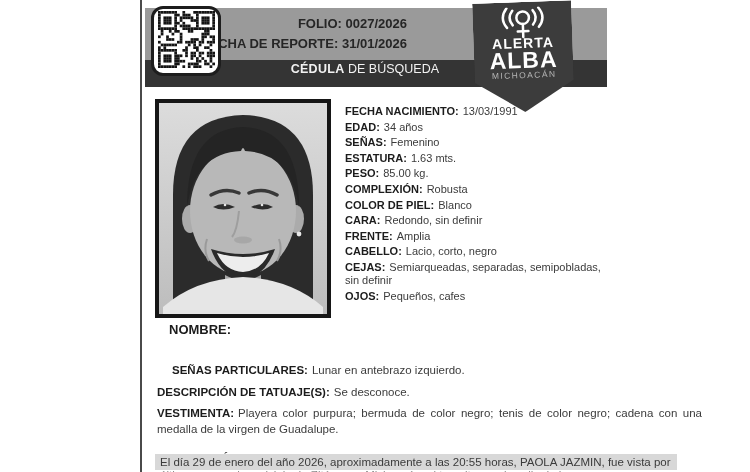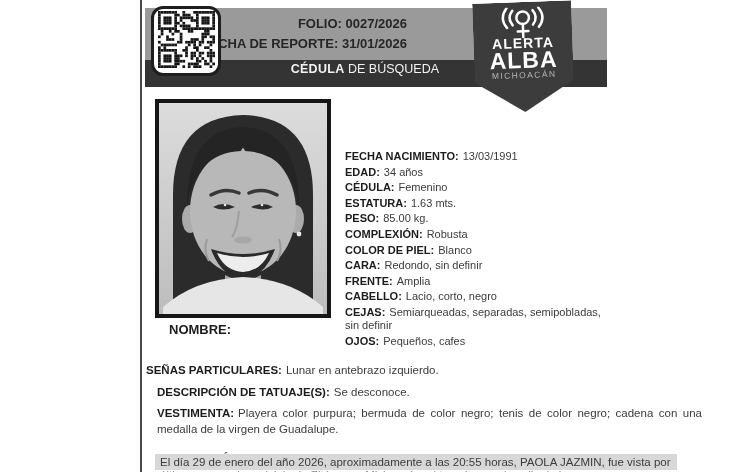--- a/index.html
+++ b/index.html
@@ -31,31 +31,31 @@
   .badge .b1{font-size:14px;font-weight:bold;letter-spacing:1px;line-height:14px;margin-top:-4px;}
   .badge .b2{font-size:23px;font-weight:bold;letter-spacing:1px;line-height:20px;}
   .badge .b3{font-size:8.5px;color:#b5b5b5;letter-spacing:1.4px;line-height:11px;}
 
   
   .photo{position:absolute;left:155px;top:99px;width:176px;height:219px;
     border:4px solid #161616;box-sizing:border-box;background:#c9c9c9;overflow:hidden;}
   .photo svg{display:block;}
 
   
-  .details{position:absolute;left:345px;top:105px;width:272px;font-size:11px;line-height:13px;margin-top:45px;}
+  .details{position:absolute;left:345px;top:105px;width:272px;font-size:11px;line-height:13px;}
   .drow{margin-bottom:2.6px;}
   .lbl{font-weight:bold;color:#1c1c1c;margin-right:4px;}
   .val{color:#3b3b3b;}
 
   
   .nombre-label{position:absolute;left:169px;top:322px;font-size:13px;font-weight:bold;color:#1c1c1c;}
   .nombre-value{position:absolute;left:167px;top:337px;font-size:15px;font-weight:bold;
     letter-spacing:.4px;color:#1c1c1c;}
   .row-abs{position:absolute;font-size:11.5px;}
-  .senas{left:146px;top:364px;}
+  .senas{left:172px;top:364px;}
   .tatuajes{left:157px;top:386px;}
   .vestimenta{left:157px;top:406px;width:545px;text-align:justify;line-height:15.5px;}
   .hechos-label{left:157px;top:452px;font-weight:bold;color:#1c1c1c;font-style:italic;}
   .hechos-line1{position:absolute;left:155px;top:454px;font-size:11.5px;color:#3b3b3b;
     background:#d8d8d8;padding:2px 6px 2px 5px;white-space:nowrap;}
   .hechos-line2{position:absolute;left:160px;top:469px;font-size:11.5px;color:#8a8a8a;white-space:nowrap;}
 </style>
 </head>
 <body>
 
@@ -364,21 +364,21 @@
       <path d="M58 150 Q84 158 110 150 Q102 168 84 169 Q66 168 58 150 Z" fill="#ededed"></path>
 
       <path d="M66 172 L66 192 L102 192 L102 172 Q84 182 66 172 Z" fill="#a8a8a8"></path>
       <path d="M4 211 L4 204 Q36 176 84 174 Q132 176 164 204 L164 211 Z" fill="#e6e6e6"></path>
     </svg>
   </div>
 
   <div class="details">
     <div class="drow"><span class="lbl">FECHA NACIMIENTO:</span><span class="val">13/03/1991</span></div>
     <div class="drow"><span class="lbl">EDAD:</span><span class="val">34 años</span></div>
-    <div class="drow"><span class="lbl">CÉDULA:</span><span class="val">Femenino</span></div>
+    <div class="drow"><span class="lbl">SEÑAS:</span><span class="val">Femenino</span></div>
     <div class="drow"><span class="lbl">ESTATURA:</span><span class="val">1.63 mts.</span></div>
     <div class="drow"><span class="lbl">PESO:</span><span class="val">85.00 kg.</span></div>
     <div class="drow"><span class="lbl">COMPLEXIÓN:</span><span class="val">Robusta</span></div>
     <div class="drow"><span class="lbl">COLOR DE PIEL:</span><span class="val">Blanco</span></div>
     <div class="drow"><span class="lbl">CARA:</span><span class="val">Redondo, sin definir</span></div>
     <div class="drow"><span class="lbl">FRENTE:</span><span class="val">Amplia</span></div>
     <div class="drow"><span class="lbl">CABELLO:</span><span class="val">Lacio, corto, negro</span></div>
     <div class="drow"><span class="lbl">CEJAS:</span><span class="val">Semiarqueadas, separadas, semipobladas, sin definir</span></div>
     <div class="drow"><span class="lbl">OJOS:</span><span class="val">Pequeños, cafes</span></div>
   </div>

